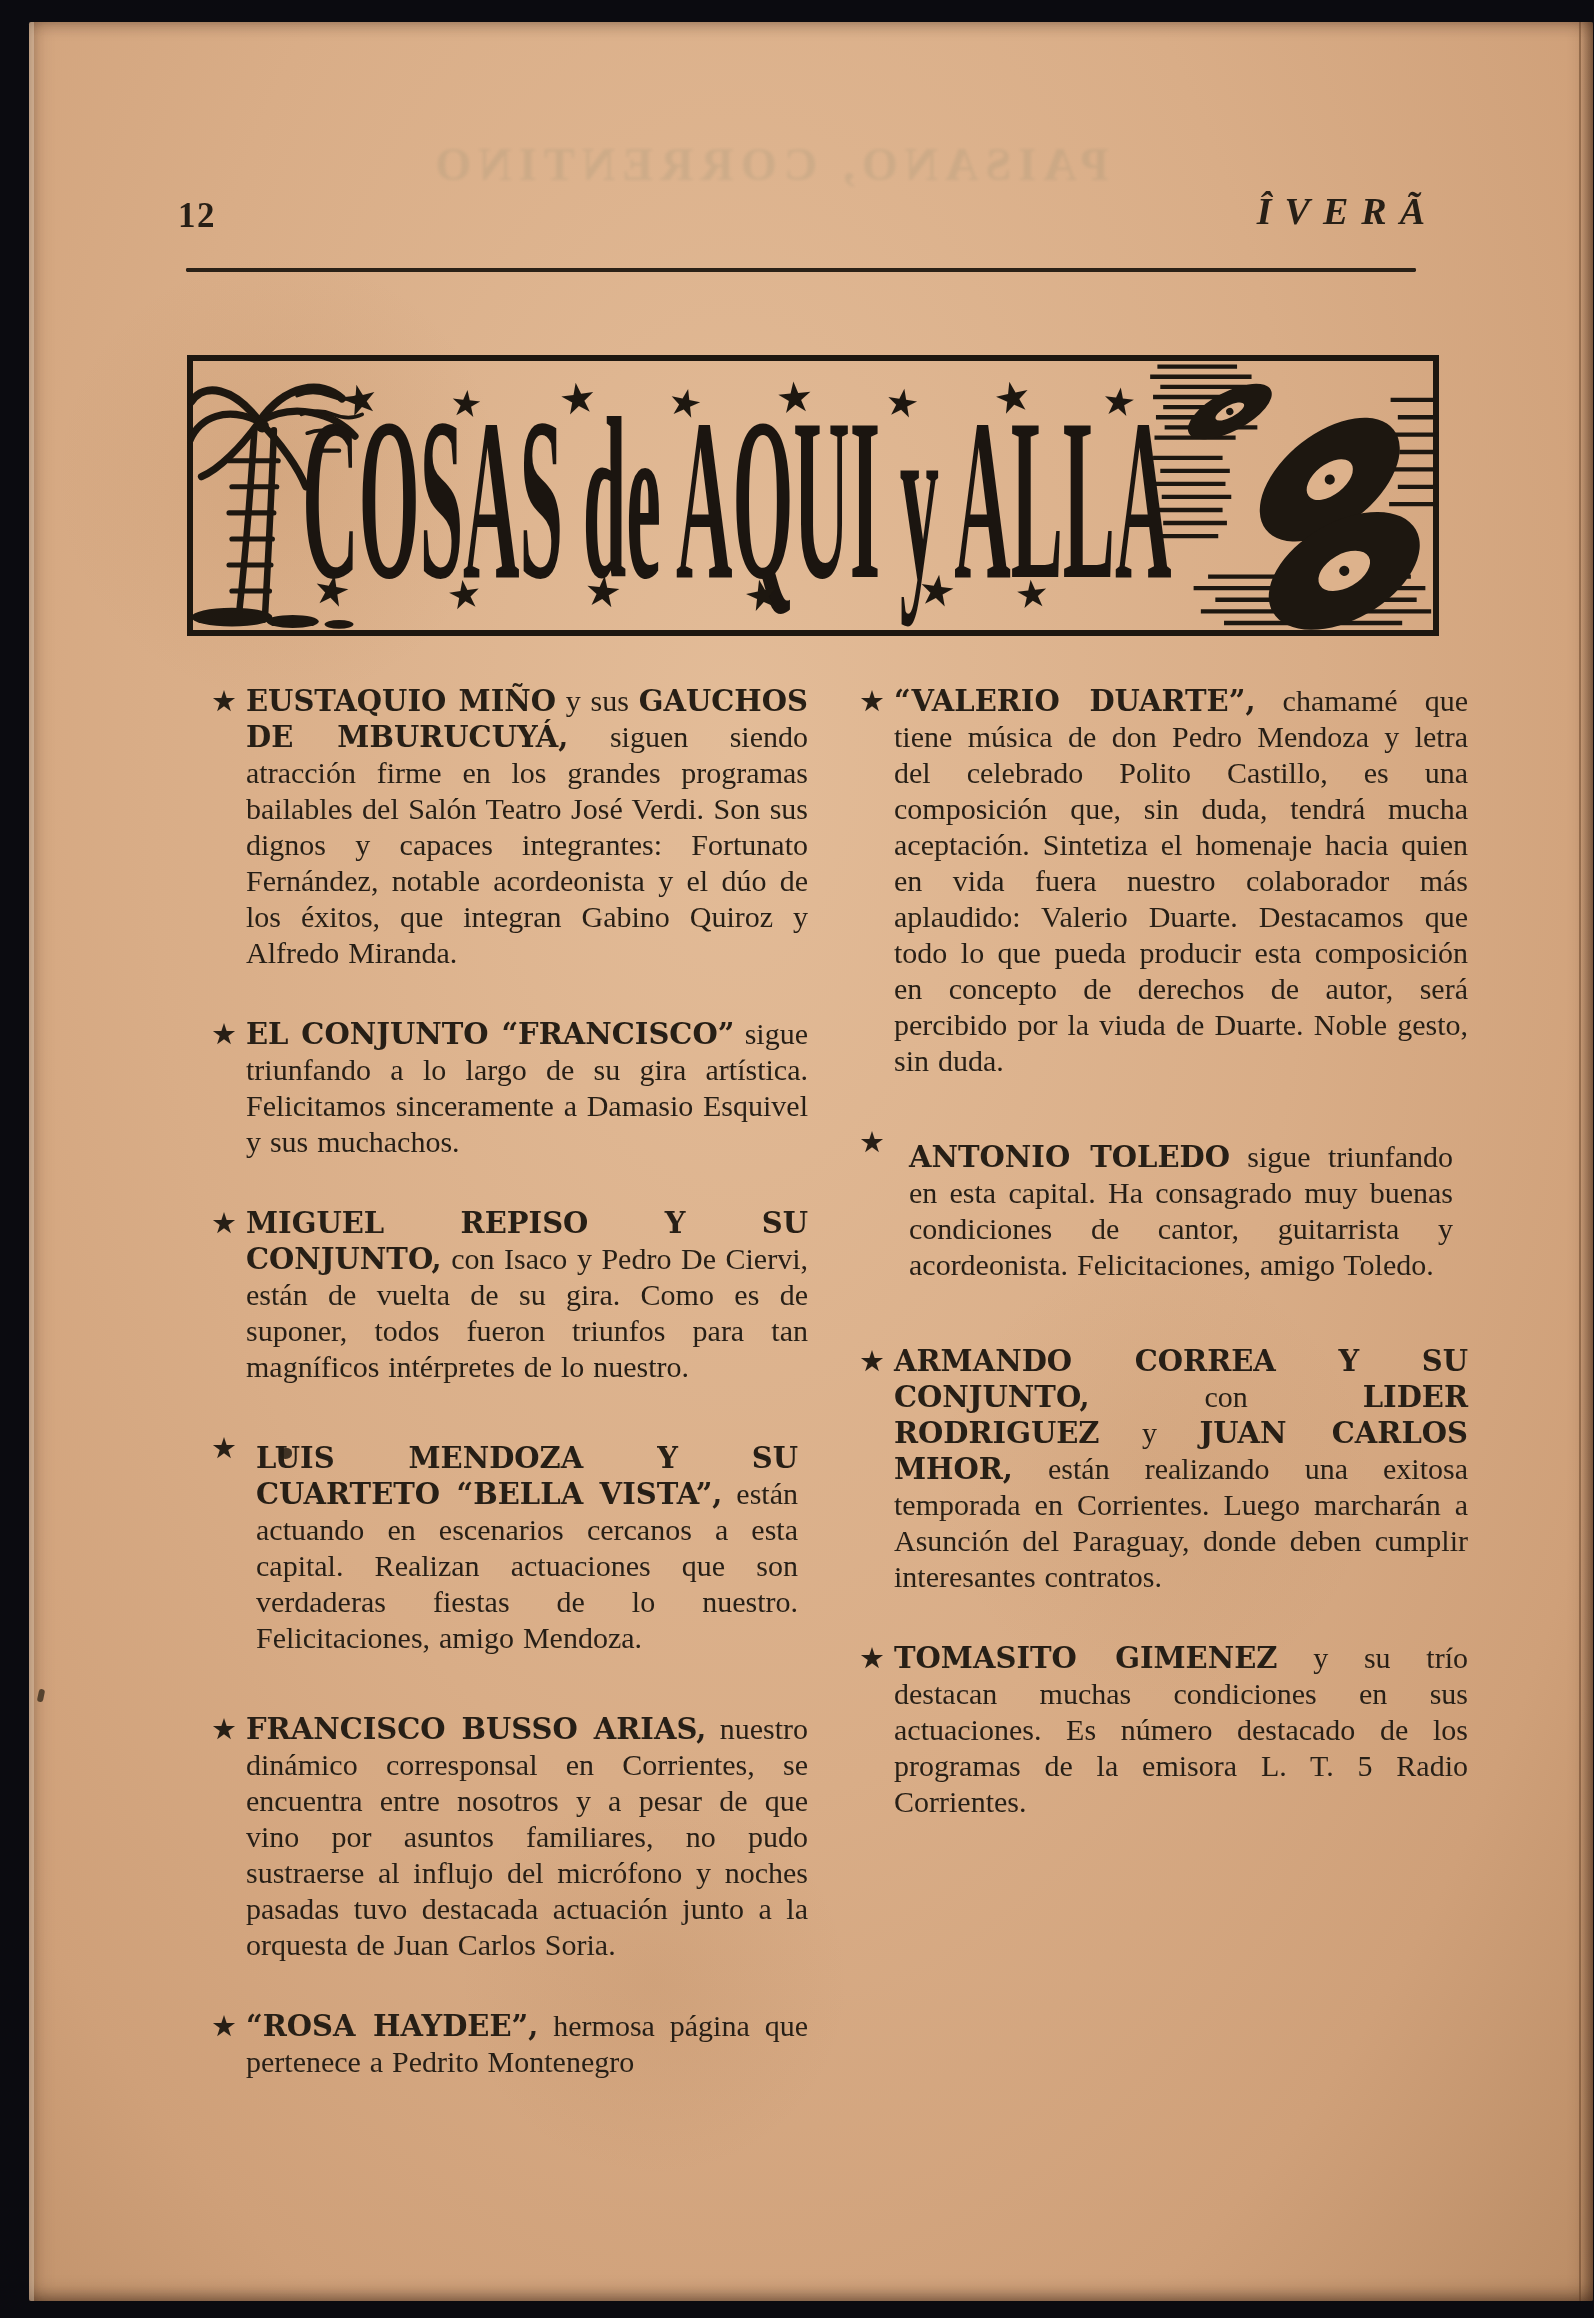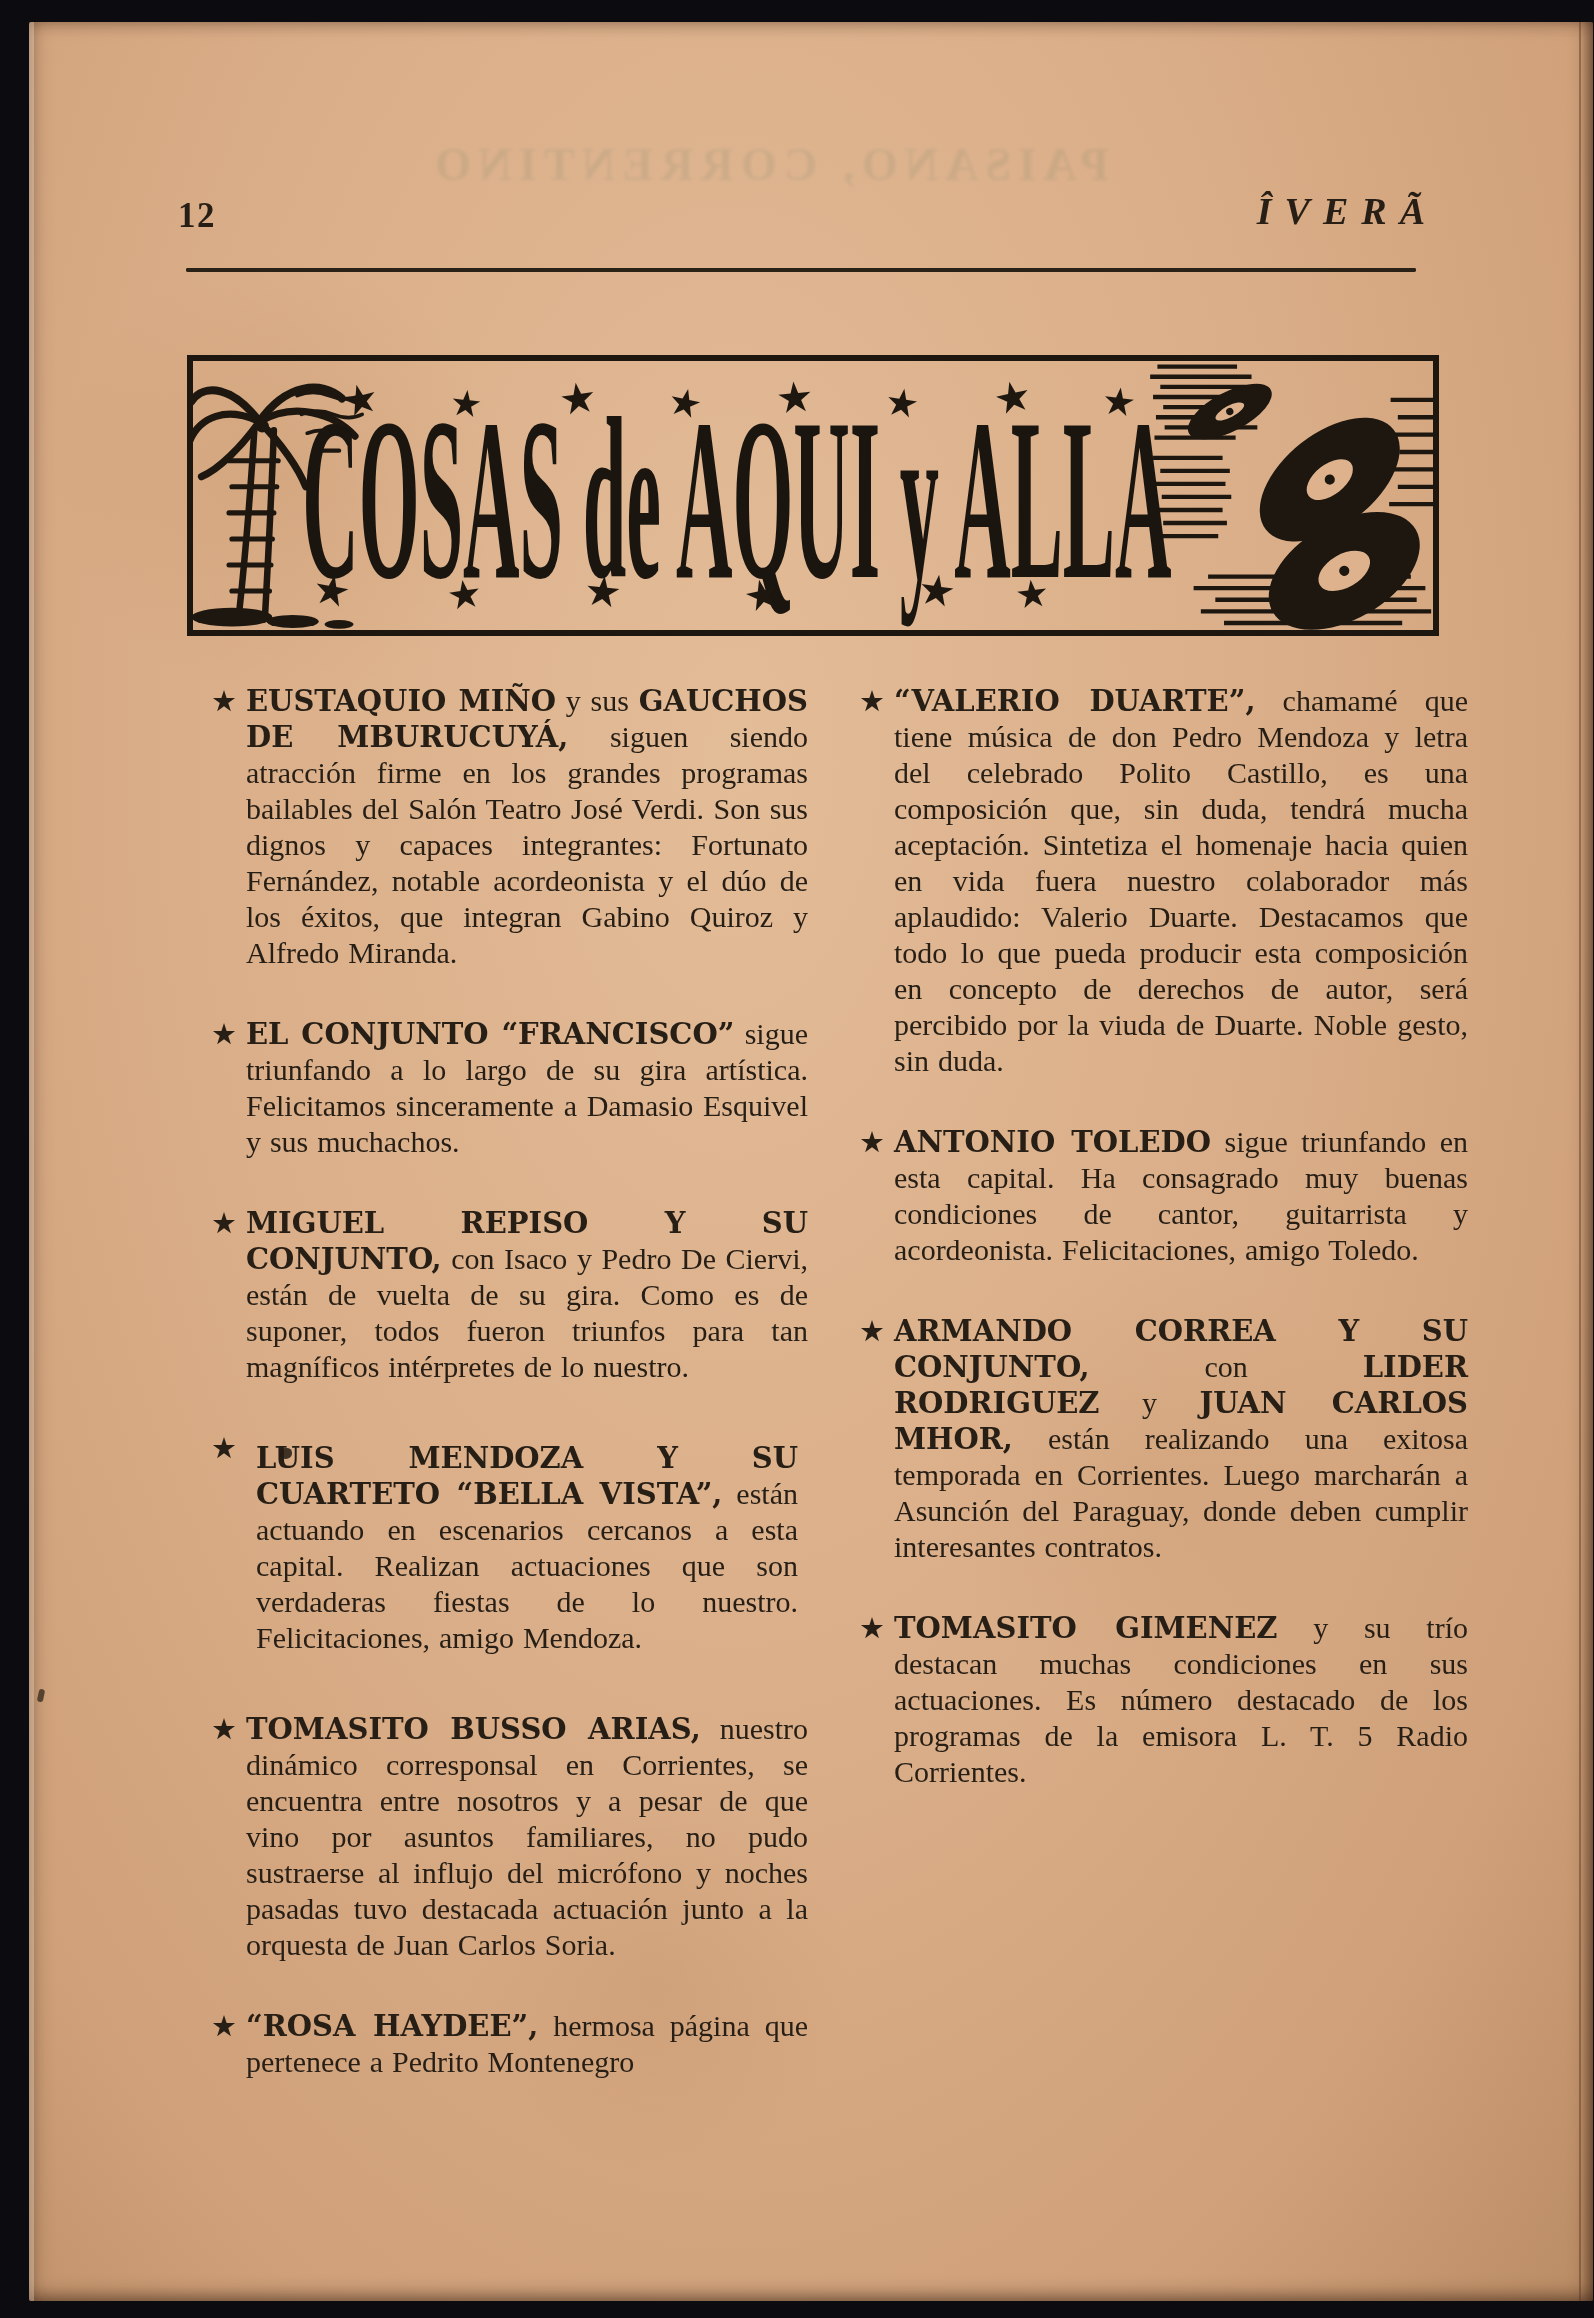--- a/index.html
+++ b/index.html
@@ -173,38 +173,38 @@
     <p class="ptext" style="margin:0"><span class="lead">MIGUEL REPISO Y SU CONJUNTO,</span><span class="body-seg"> con Isaco y Pedro De Ciervi, están de vuelta de su gira. Como es de suponer, todos fueron triunfos para tan magníficos intérpretes de lo nuestro.</span></p>
   </div>
 
   <div class="para">
     <span class="bullet">★</span>
     <p class="ptext" style="margin:10px"><span class="lead">LUIS MENDOZA Y SU CUARTETO “BELLA VISTA”,</span><span class="body-seg"> están actuando en escenarios cercanos a esta capital. Realizan actuaciones que son verdaderas fiestas de lo nuestro. Felicitaciones, amigo Mendoza.</span></p>
   </div>
 
   <div class="para">
     <span class="bullet">★</span>
-    <p class="ptext" style="margin:0"><span class="lead">TOMASITO BUSSO ARIAS,</span><span class="body-seg"> nuestro dinámico corresponsal en Corrientes, se encuentra entre nosotros y a pesar de que vino por asuntos familiares, no pudo sustraerse al influjo del micrófono y noches pasadas tuvo destacada actuación junto a la orquesta de Juan Carlos Soria.</span></p>
+    <p class="ptext" style="margin:0"><span class="lead">FRANCISCO BUSSO ARIAS,</span><span class="body-seg"> nuestro dinámico corresponsal en Corrientes, se encuentra entre nosotros y a pesar de que vino por asuntos familiares, no pudo sustraerse al influjo del micrófono y noches pasadas tuvo destacada actuación junto a la orquesta de Juan Carlos Soria.</span></p>
   </div>
 
   <div class="para">
     <span class="bullet">★</span>
     <p class="ptext" style="margin:0"><span class="lead">“ROSA HAYDEE”,</span><span class="body-seg"> hermosa página que pertenece a Pedrito Montenegro</span></p>
   </div>
 </div>
     <div class="col col-right" id="col-right">
 
   <div class="para">
     <span class="bullet">★</span>
     <p class="ptext" style="margin:0"><span class="lead">“VALERIO DUARTE”,</span><span class="body-seg"> chamamé que tiene música de don Pedro Mendoza y letra del celebrado Polito Castillo, es una composición que, sin duda, tendrá mucha aceptación. Sintetiza el homenaje hacia quien en vida fuera nuestro colaborador más aplaudido: Valerio Duarte. Destacamos que todo lo que pueda producir esta composición en concepto de derechos de autor, será percibido por la viuda de Duarte. Noble gesto, sin duda.</span></p>
   </div>
 
   <div class="para">
     <span class="bullet">★</span>
-    <p class="ptext" style="margin:0"><span class="lead">ANTONIO TOLEDO</span><span class="body-seg"> sigue triunfando en esta capital. Ha consagrado muy buenas condiciones de cantor, guitarrista y acordeonista. Felicitaciones, amigo Toledo.</span></p>
+    <p class="ptext" style="margin:15px"><span class="lead">ANTONIO TOLEDO</span><span class="body-seg"> sigue triunfando en esta capital. Ha consagrado muy buenas condiciones de cantor, guitarrista y acordeonista. Felicitaciones, amigo Toledo.</span></p>
   </div>
 
   <div class="para">
     <span class="bullet">★</span>
     <p class="ptext" style="margin:0"><span class="lead">ARMANDO CORREA Y SU CONJUNTO,</span><span class="body-seg"> con </span><span class="lead">LIDER RODRIGUEZ</span><span class="body-seg"> y </span><span class="lead">JUAN CARLOS MHOR,</span><span class="body-seg"> están realizando una exitosa temporada en Corrientes. Luego marcharán a Asunción del Paraguay, donde deben cumplir interesantes contratos.</span></p>
   </div>
 
   <div class="para">
     <span class="bullet">★</span>
     <p class="ptext" style="margin:0"><span class="lead">TOMASITO GIMENEZ</span><span class="body-seg"> y su trío destacan muchas condiciones en sus actuaciones. Es número destacado de los programas de la emisora L. T. 5 Radio Corrientes.</span></p>

